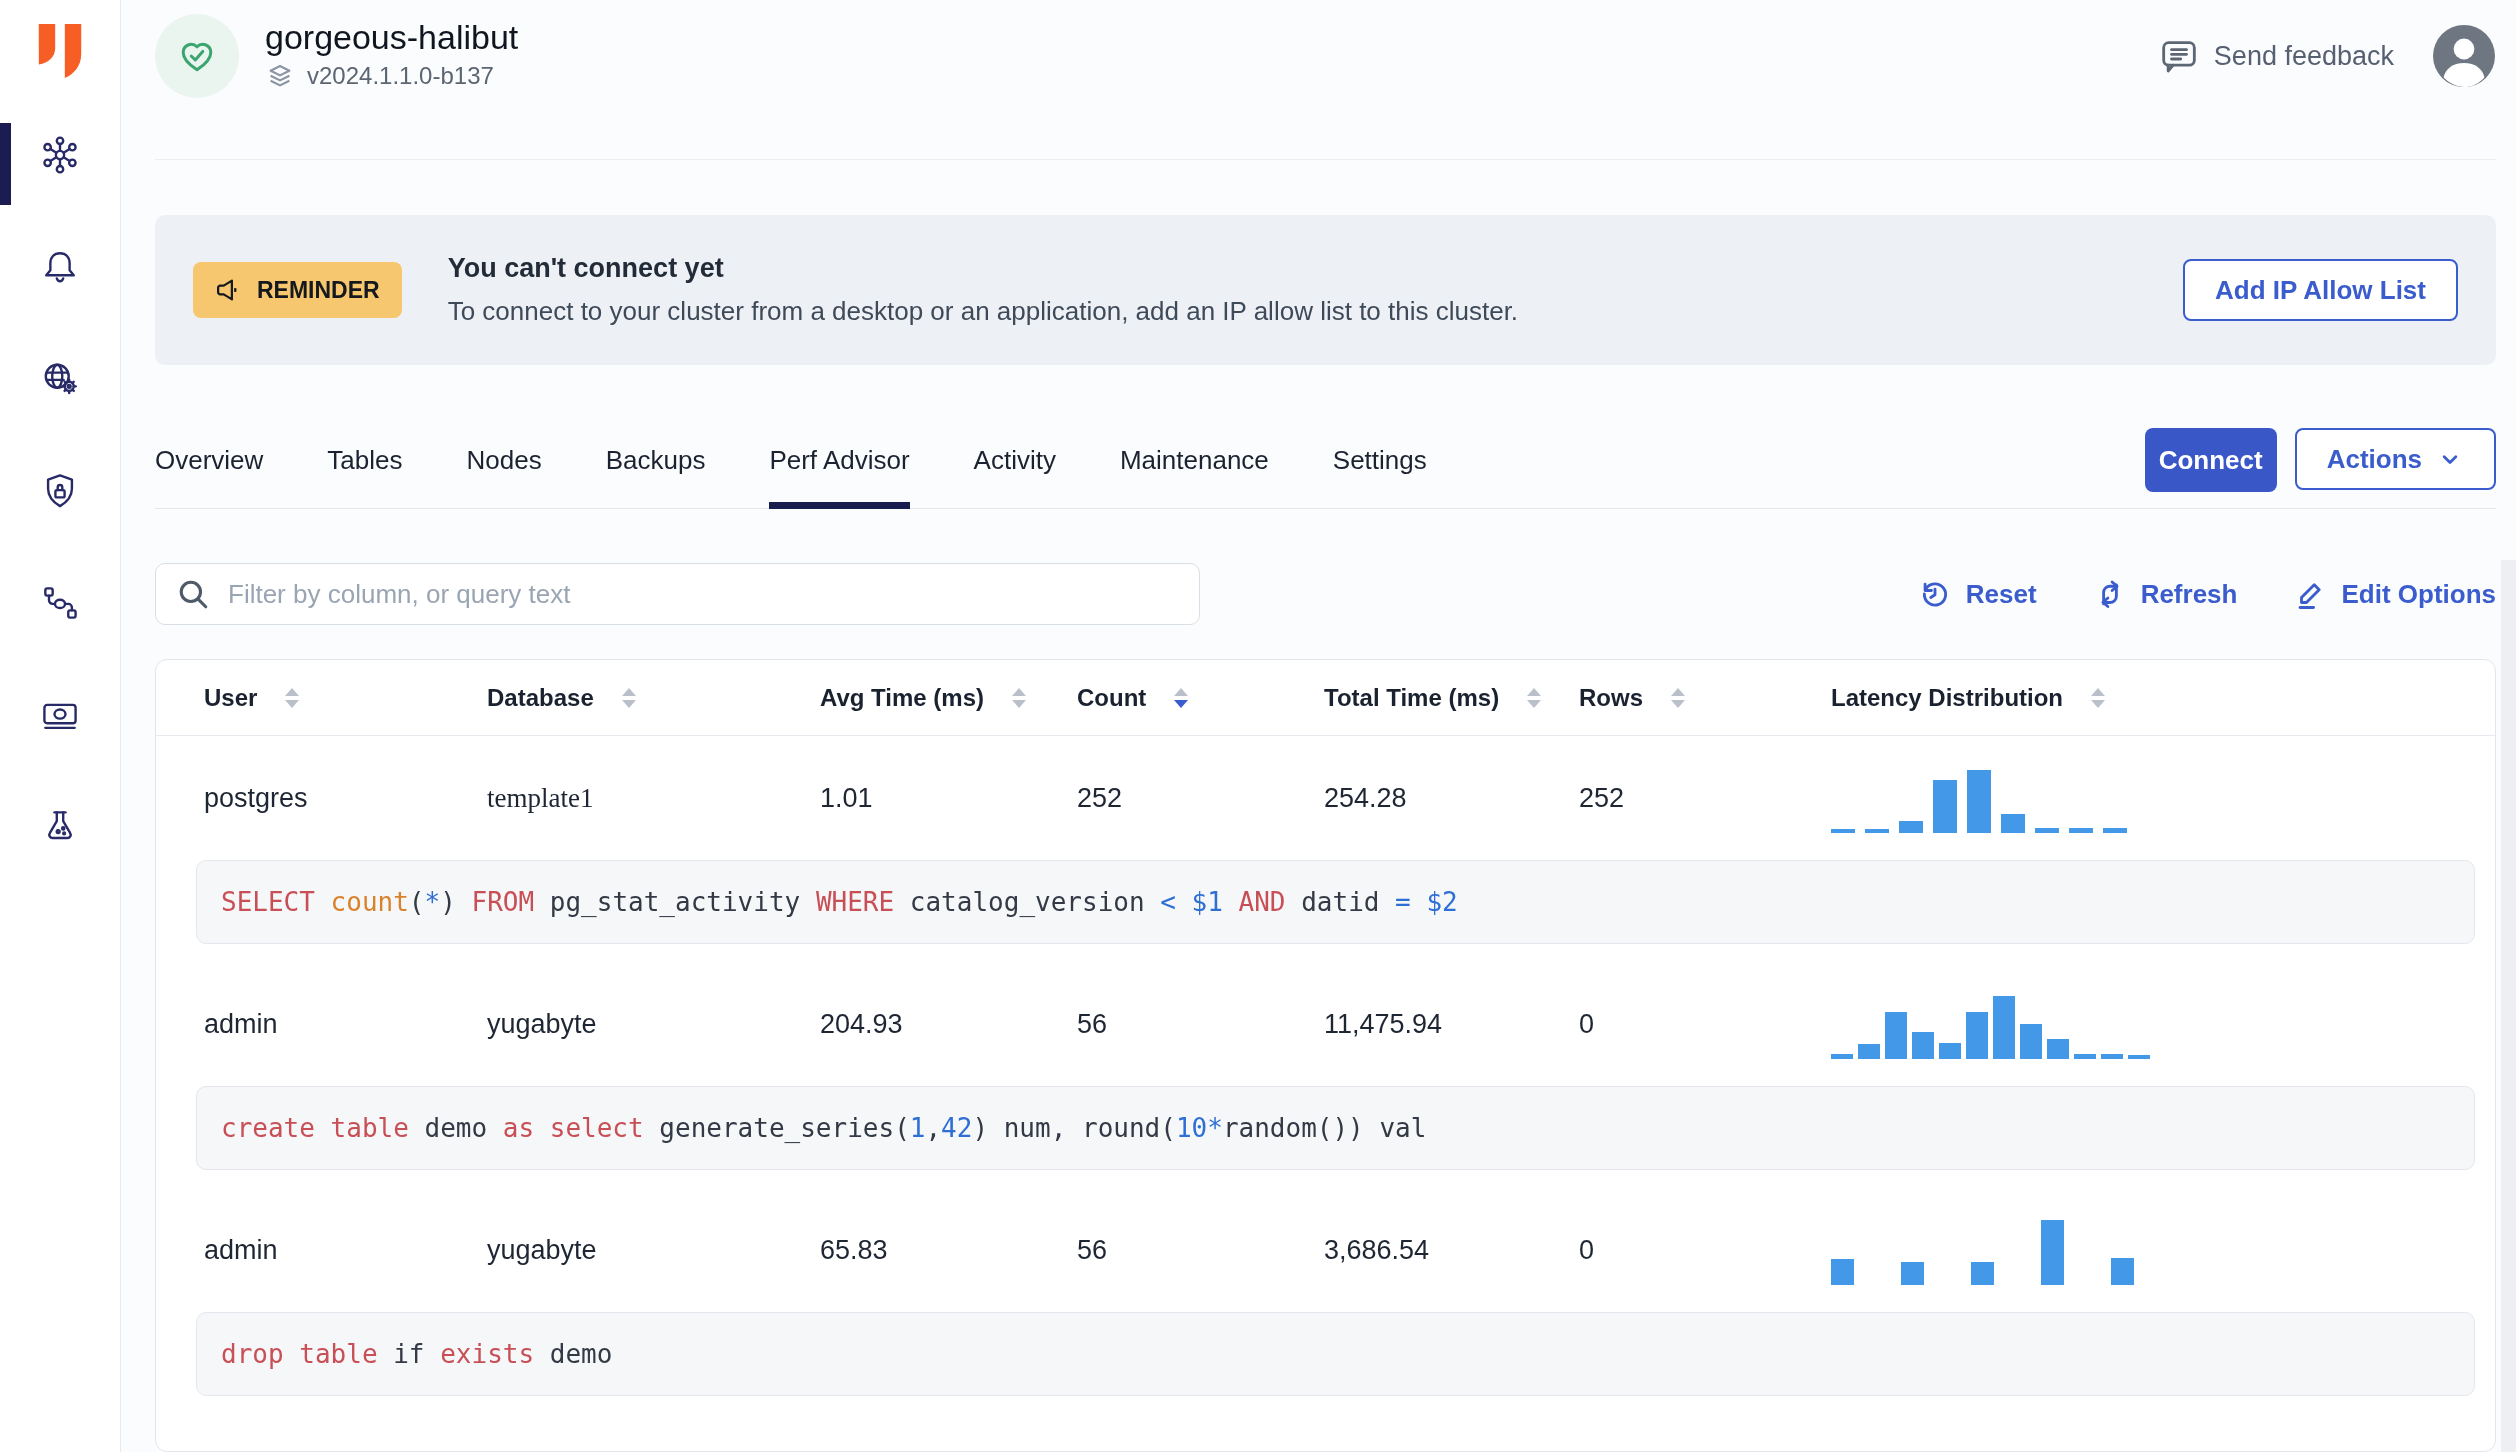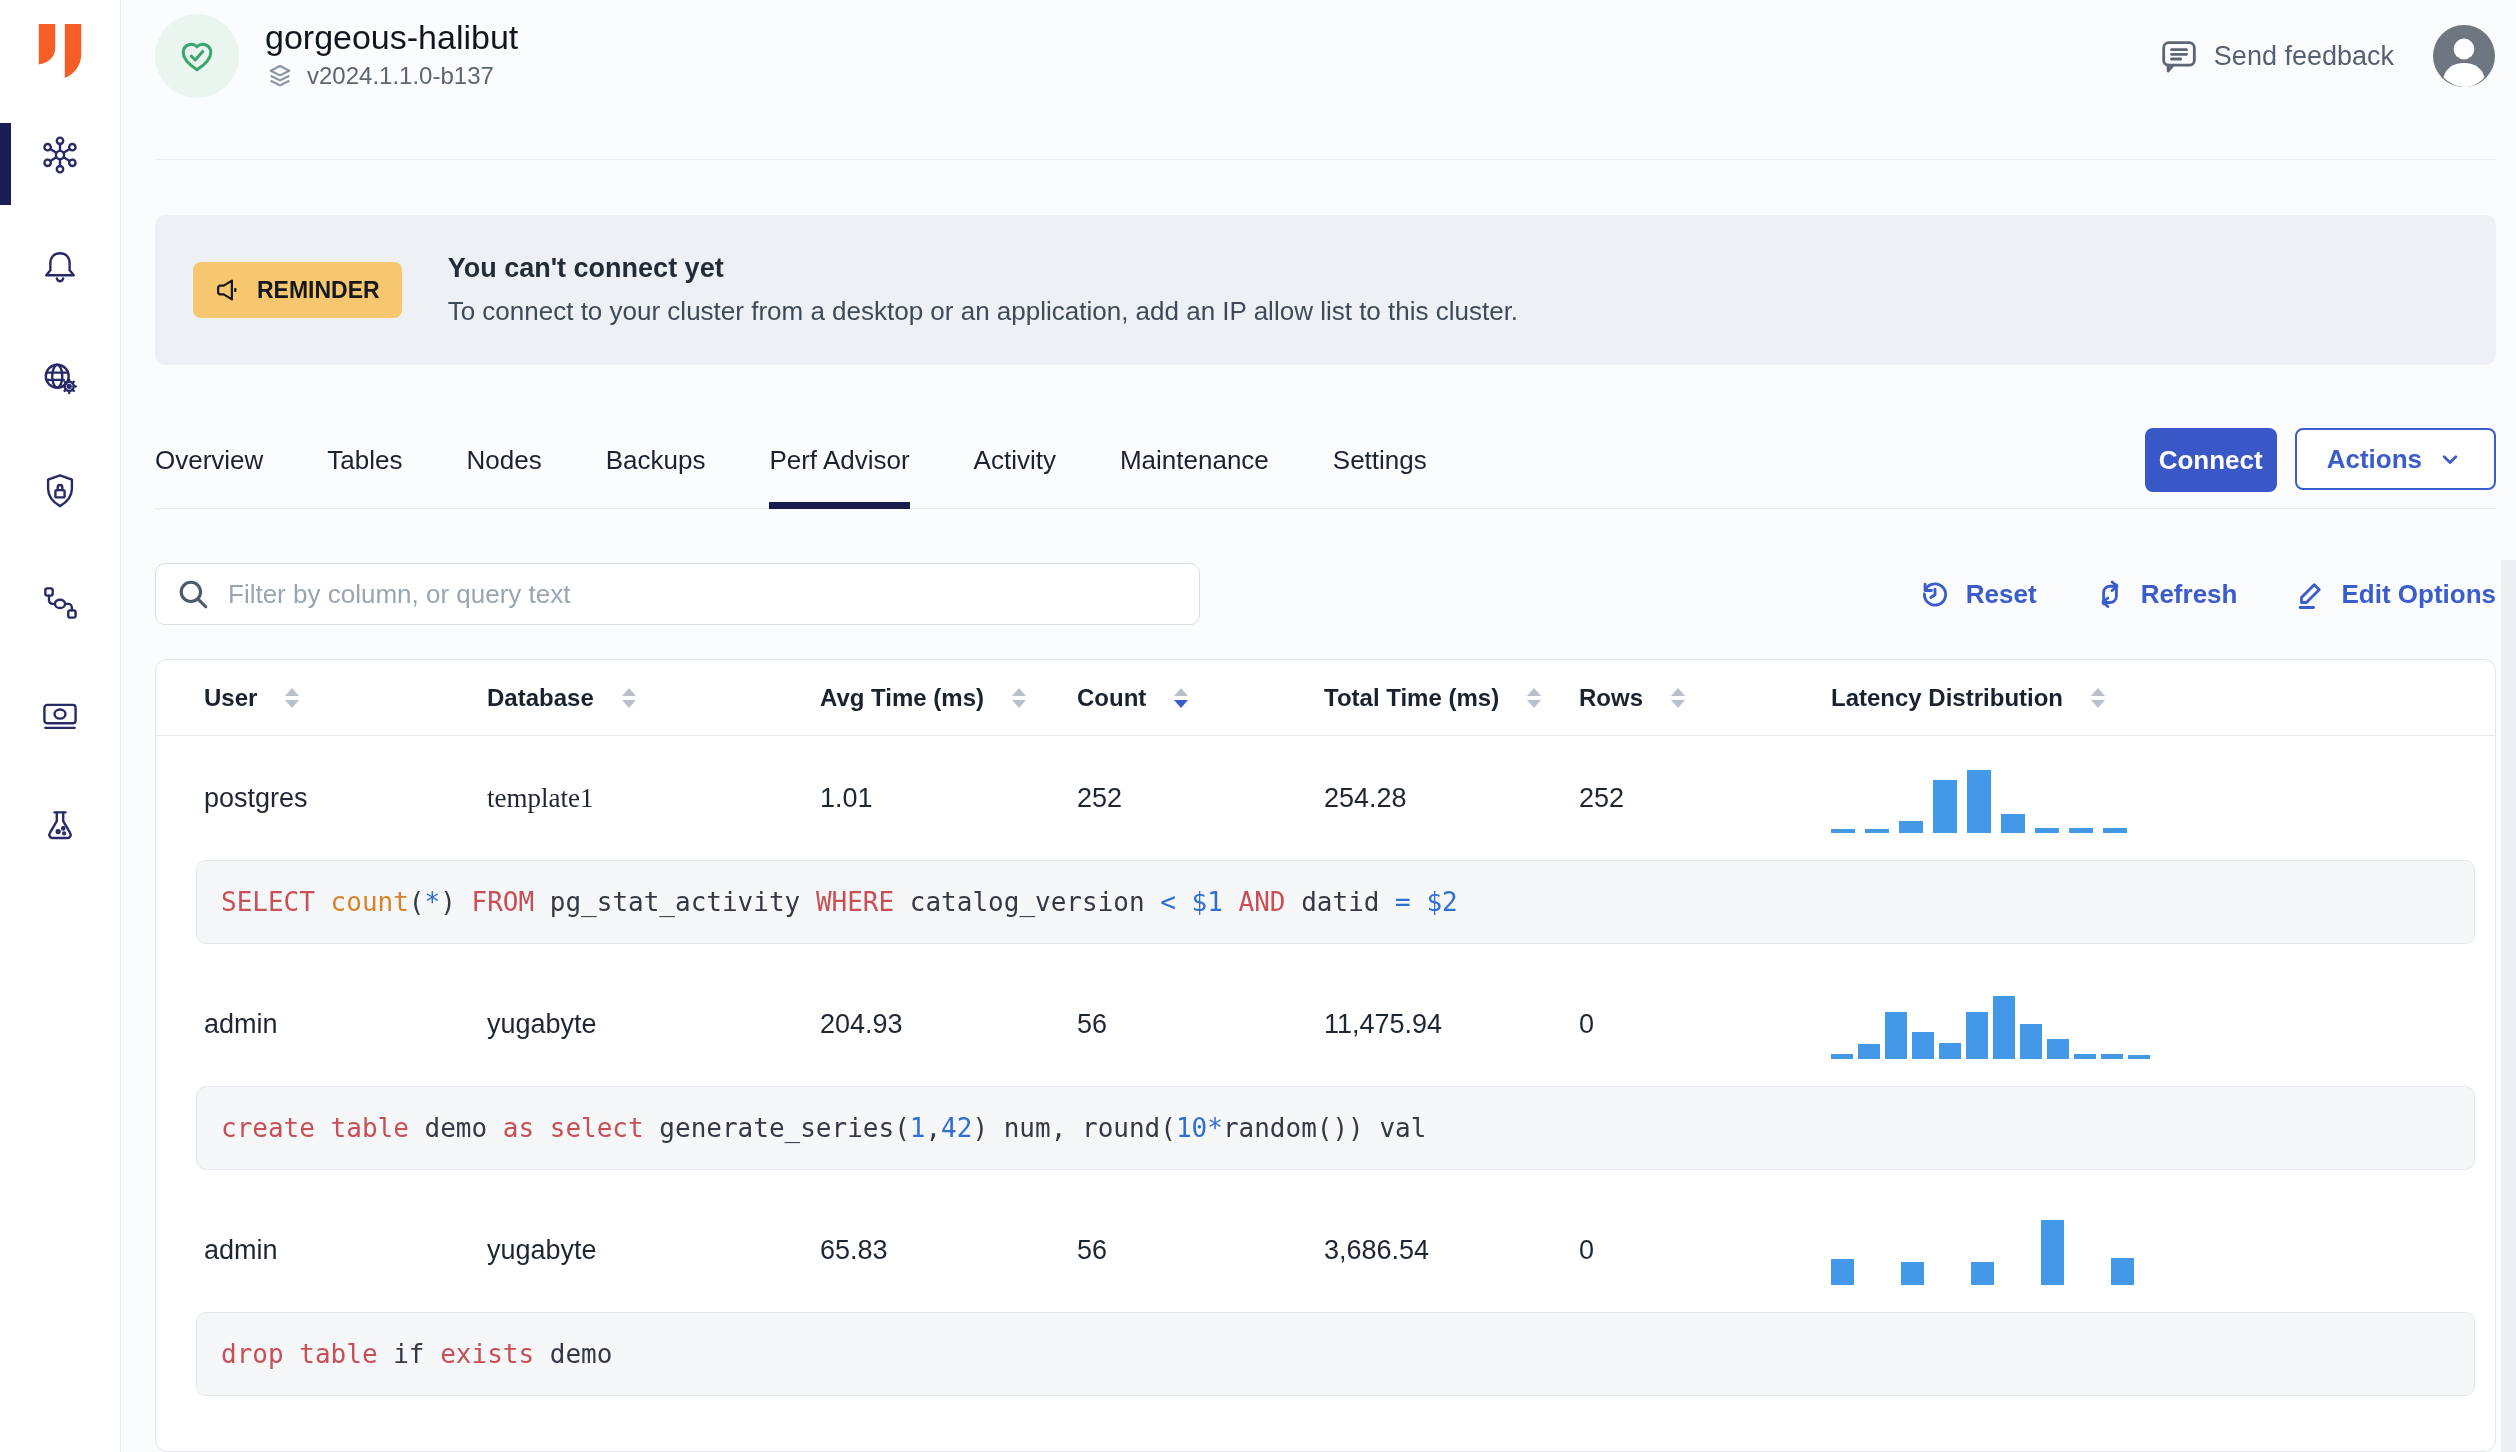--- a/index.html
+++ b/index.html
@@ -249,20 +249,21 @@
         <svg viewBox="0 0 24 24">
           <path d="M13.5 4.5L7 8.5H4.2a1.7 1.7 0 0 0-1.7 1.7v3.6a1.7 1.7 0 0 0 1.7 1.7H7l6.5 4z"></path>
           <path d="M16.2 10.5v3"></path>
         </svg>
         <span>REMINDER</span>
       </span>
       <div class="banner-text">
         <div class="banner-title">You can't connect yet</div>
         <div class="banner-body">To connect to your cluster from a desktop or an application, add an IP allow list to this cluster.</div>
       </div>
+      <button class="btn-outline" style="font-family:inherit">Add IP Allow List</button>
     </div>
 
     <div class="tabs-row">
       <div class="tabs">
           <div class="tab">Overview</div>
           <div class="tab">Tables</div>
           <div class="tab">Nodes</div>
           <div class="tab">Backups</div>
           <div class="tab active">Perf Advisor</div>
           <div class="tab">Activity</div>

